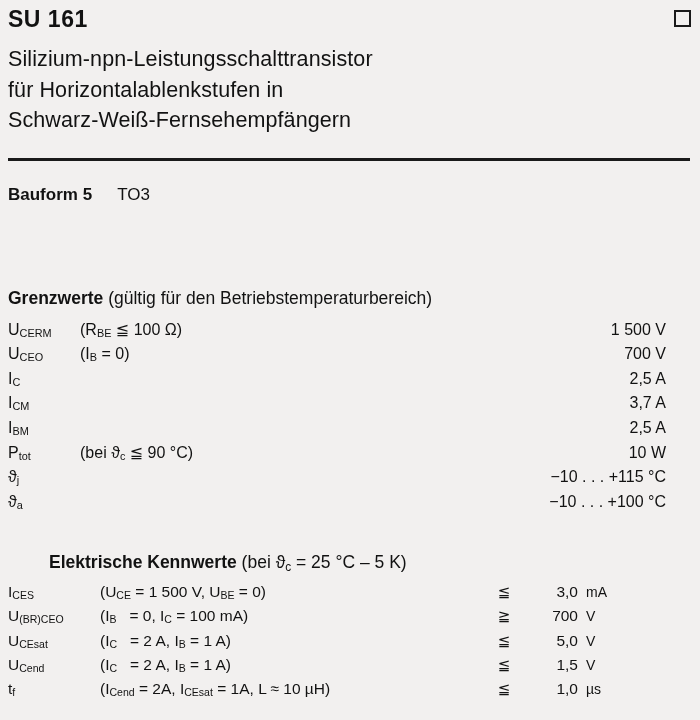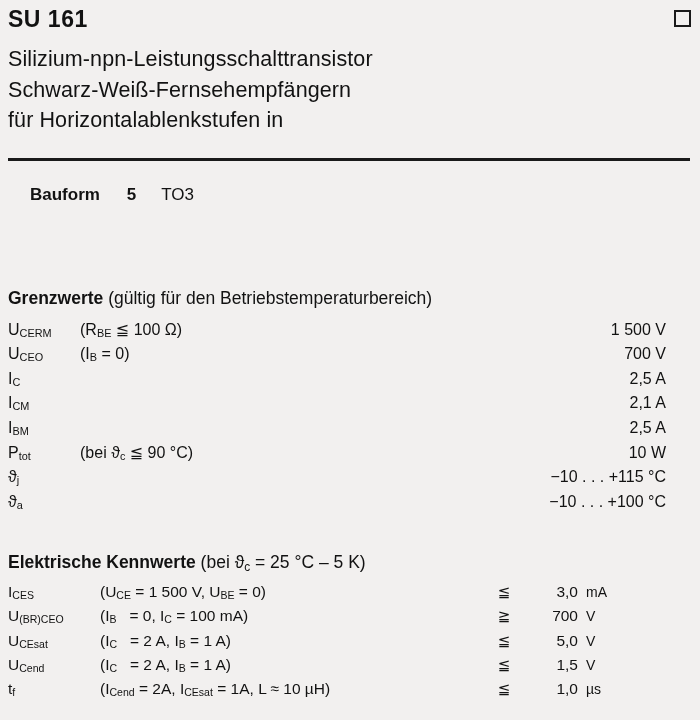--- a/index.html
+++ b/index.html
@@ -67,42 +67,41 @@
     top: 186px;
     font-size: 17px;
     line-height: 1.0;
   }
   .gen-line {
     margin-bottom: 14px;
     white-space: nowrap;
   }
   .gen-line .lbl {
     font-weight: bold;
-    margin-left: 22px;
   }
   .gen-line .ind {
     display: inline-block;
     width: 16px;
   }
   sub {
     font-size: 0.68em;
     vertical-align: -0.22em;
   }
   
   .sec-head {
     position: absolute;
     left: 8px;
     font-size: 17.5px;
     white-space: nowrap;
   }
   .sec-head b {
     font-weight: bold;
   }
   #limits-head { top: 288px; }
-  #elec-head { top: 552px; }
+  #elec-head { top: 552px; margin-left: 41px; }
 
   
   table {
     border-collapse: collapse;
   }
   .limits {
     position: absolute;
     left: 8px;
     top: 320px;
     width: 672px;
@@ -159,22 +158,22 @@
 
 <div class="page">
 
   <div class="title-row">
     <span class="part-number">SU 161</span>
   </div>
   <div class="corner-mark"></div>
 
   <div class="subtitle">
     <div>Silizium-npn-Leistungsschalttransistor</div>
+    <div>für Horizontalablenkstufen in</div>
     <div>Schwarz-Weiß-Fernsehempfängern</div>
-    <div>für Horizontalablenkstufen in</div>
   </div>
 
   <div class="rule"></div>
 
   <div class="gen">
     <div class="gen-line">
       <span class="lbl">Bauform</span>
       <span class="lbl">5</span>
       <span class="ind"></span>
       <span>TO3</span>
@@ -199,21 +198,21 @@
           <td class="val">700 V</td>
         </tr>
         <tr>
           <td class="sym">I<sub>C</sub></td>
           <td class="cond"></td>
           <td class="val">2,5 A</td>
         </tr>
         <tr>
           <td class="sym">I<sub>CM</sub></td>
           <td class="cond"></td>
-          <td class="val">2,1 A</td>
+          <td class="val">3,7 A</td>
         </tr>
         <tr>
           <td class="sym">I<sub>BM</sub></td>
           <td class="cond"></td>
           <td class="val">2,5 A</td>
         </tr>
         <tr>
           <td class="sym">P<sub>tot</sub></td>
           <td class="cond">(bei ϑ<sub>c</sub> ≦ 90 °C)</td>
           <td class="val">10 W</td>

